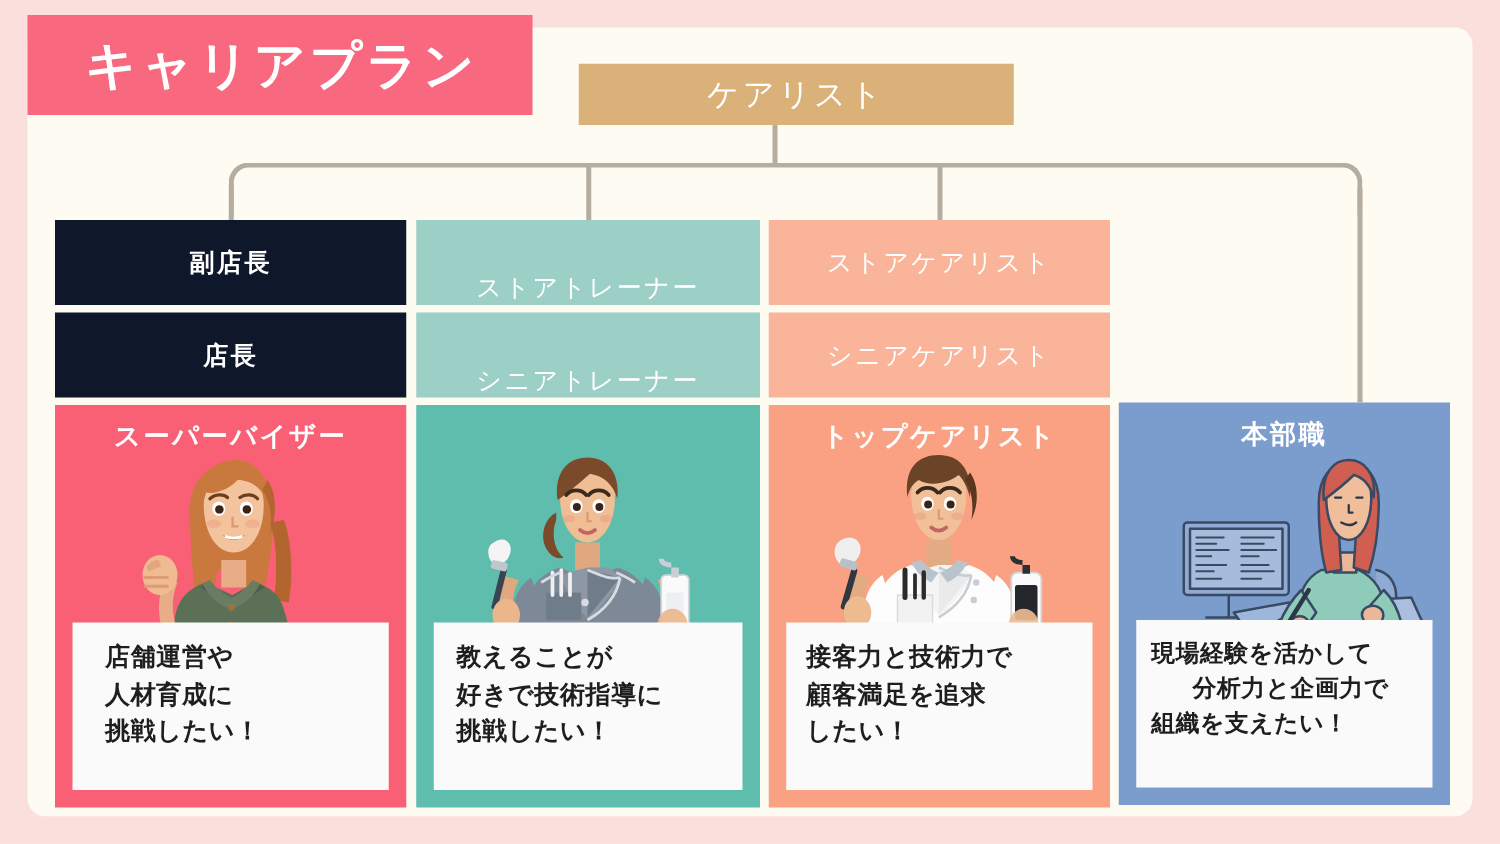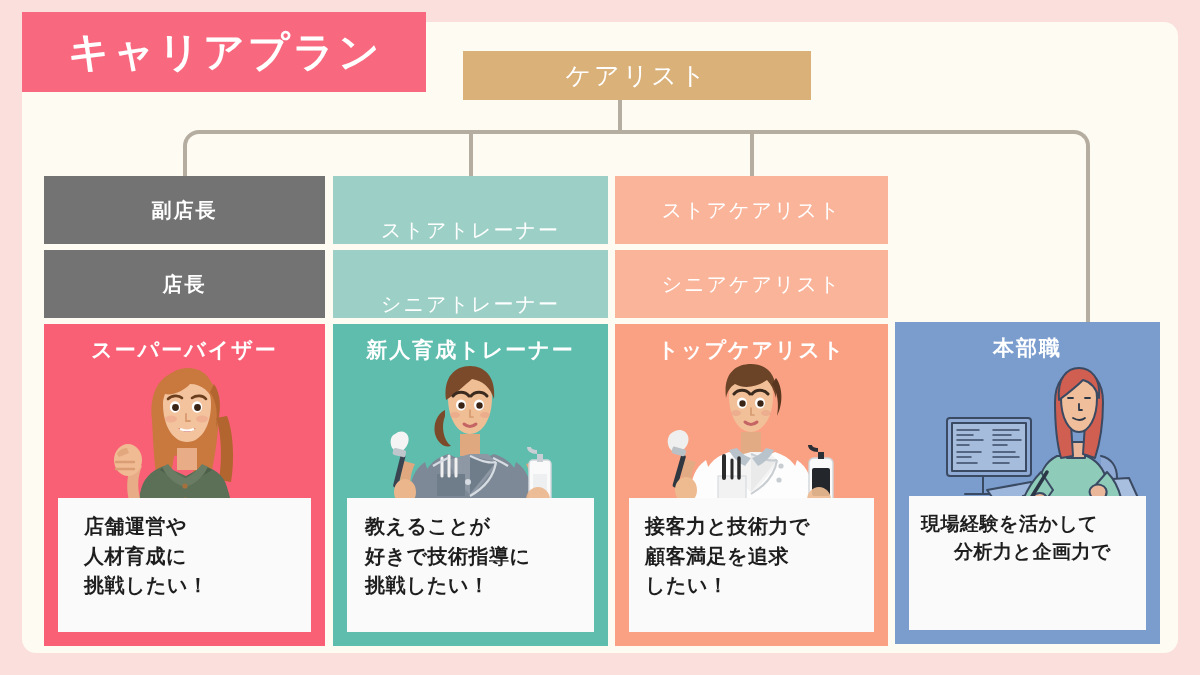--- a/index.html
+++ b/index.html
@@ -75,21 +75,21 @@
   .col-4 { left: 895px; width: 265px; top: 322px; }
 
   .rank-box {
     height: 68px;
     display: flex; align-items: center; justify-content: center;
     margin-bottom: 6px;
   }
   .rank-box .txt {
     color: #ffffff; font-size: 20px; font-weight: 700; letter-spacing: 2px;
   }
-  .rank-pink { background: #737373; text-align: center; }
+  .rank-pink { background: #0f172a; text-align: center; }
   .rank-teal { background: #9CCFC5; align-items: flex-end; }
   .rank-teal .txt { font-weight: 400; }
   .rank-peach { background: #FAB49A; }
   .rank-peach .txt { font-weight: 400; }
 
   
   .card {
     position: relative;
     height: 322px;
     padding: 14px 14px 14px;
@@ -229,21 +229,20 @@
   </div>
 
   <div class="col col-2">
     <div class="rank-box rank-teal">
       <span class="txt">ストアトレーナー</span>
     </div>
     <div class="rank-box rank-teal">
       <span class="txt">シニアトレーナー</span>
     </div>
     <div class="card card-teal">
-      <div class="card-title">新人育成トレーナー</div>
       <div class="illo-wrap">
         <svg viewBox="0 0 275 156" preserveAspectRatio="xMidYMax meet">
 
           <path d="M112 48c-8 4-12 14-10 24 3 10 10 14 16 12-8-6-10-20-6-30z" fill="#7B4A2A"></path>
 
           <path d="M127 72h20v22h-20z" fill="#E0A87F"></path>
 
           <path d="M115 92c-16 5-25 16-27 32l-4 32h108l-4-32c-2-16-11-27-27-32l-23 10z" fill="#7D8996"></path>
 
           <path d="M137 92l-22 6c6 16 14 28 24 36l26-32-10-10z" fill="#8D98A4"></path>
@@ -416,17 +415,18 @@
               <path d="M173 38h5M190 38h5"></path>
               <path d="M184 44v6h3"></path>
               <path d="M178 58q7 4 12 0"></path>
             </g>
           </g>
         </svg>
       </div>
       <div class="caption c4">
         <div class="line">現場経験を活かして</div>
         <div class="line indent">分析力と企画力で</div>
+        <div class="line">組織を支えたい！</div>
       </div>
     </div>
   </div>
 
 </div>
 
 </body></html>

